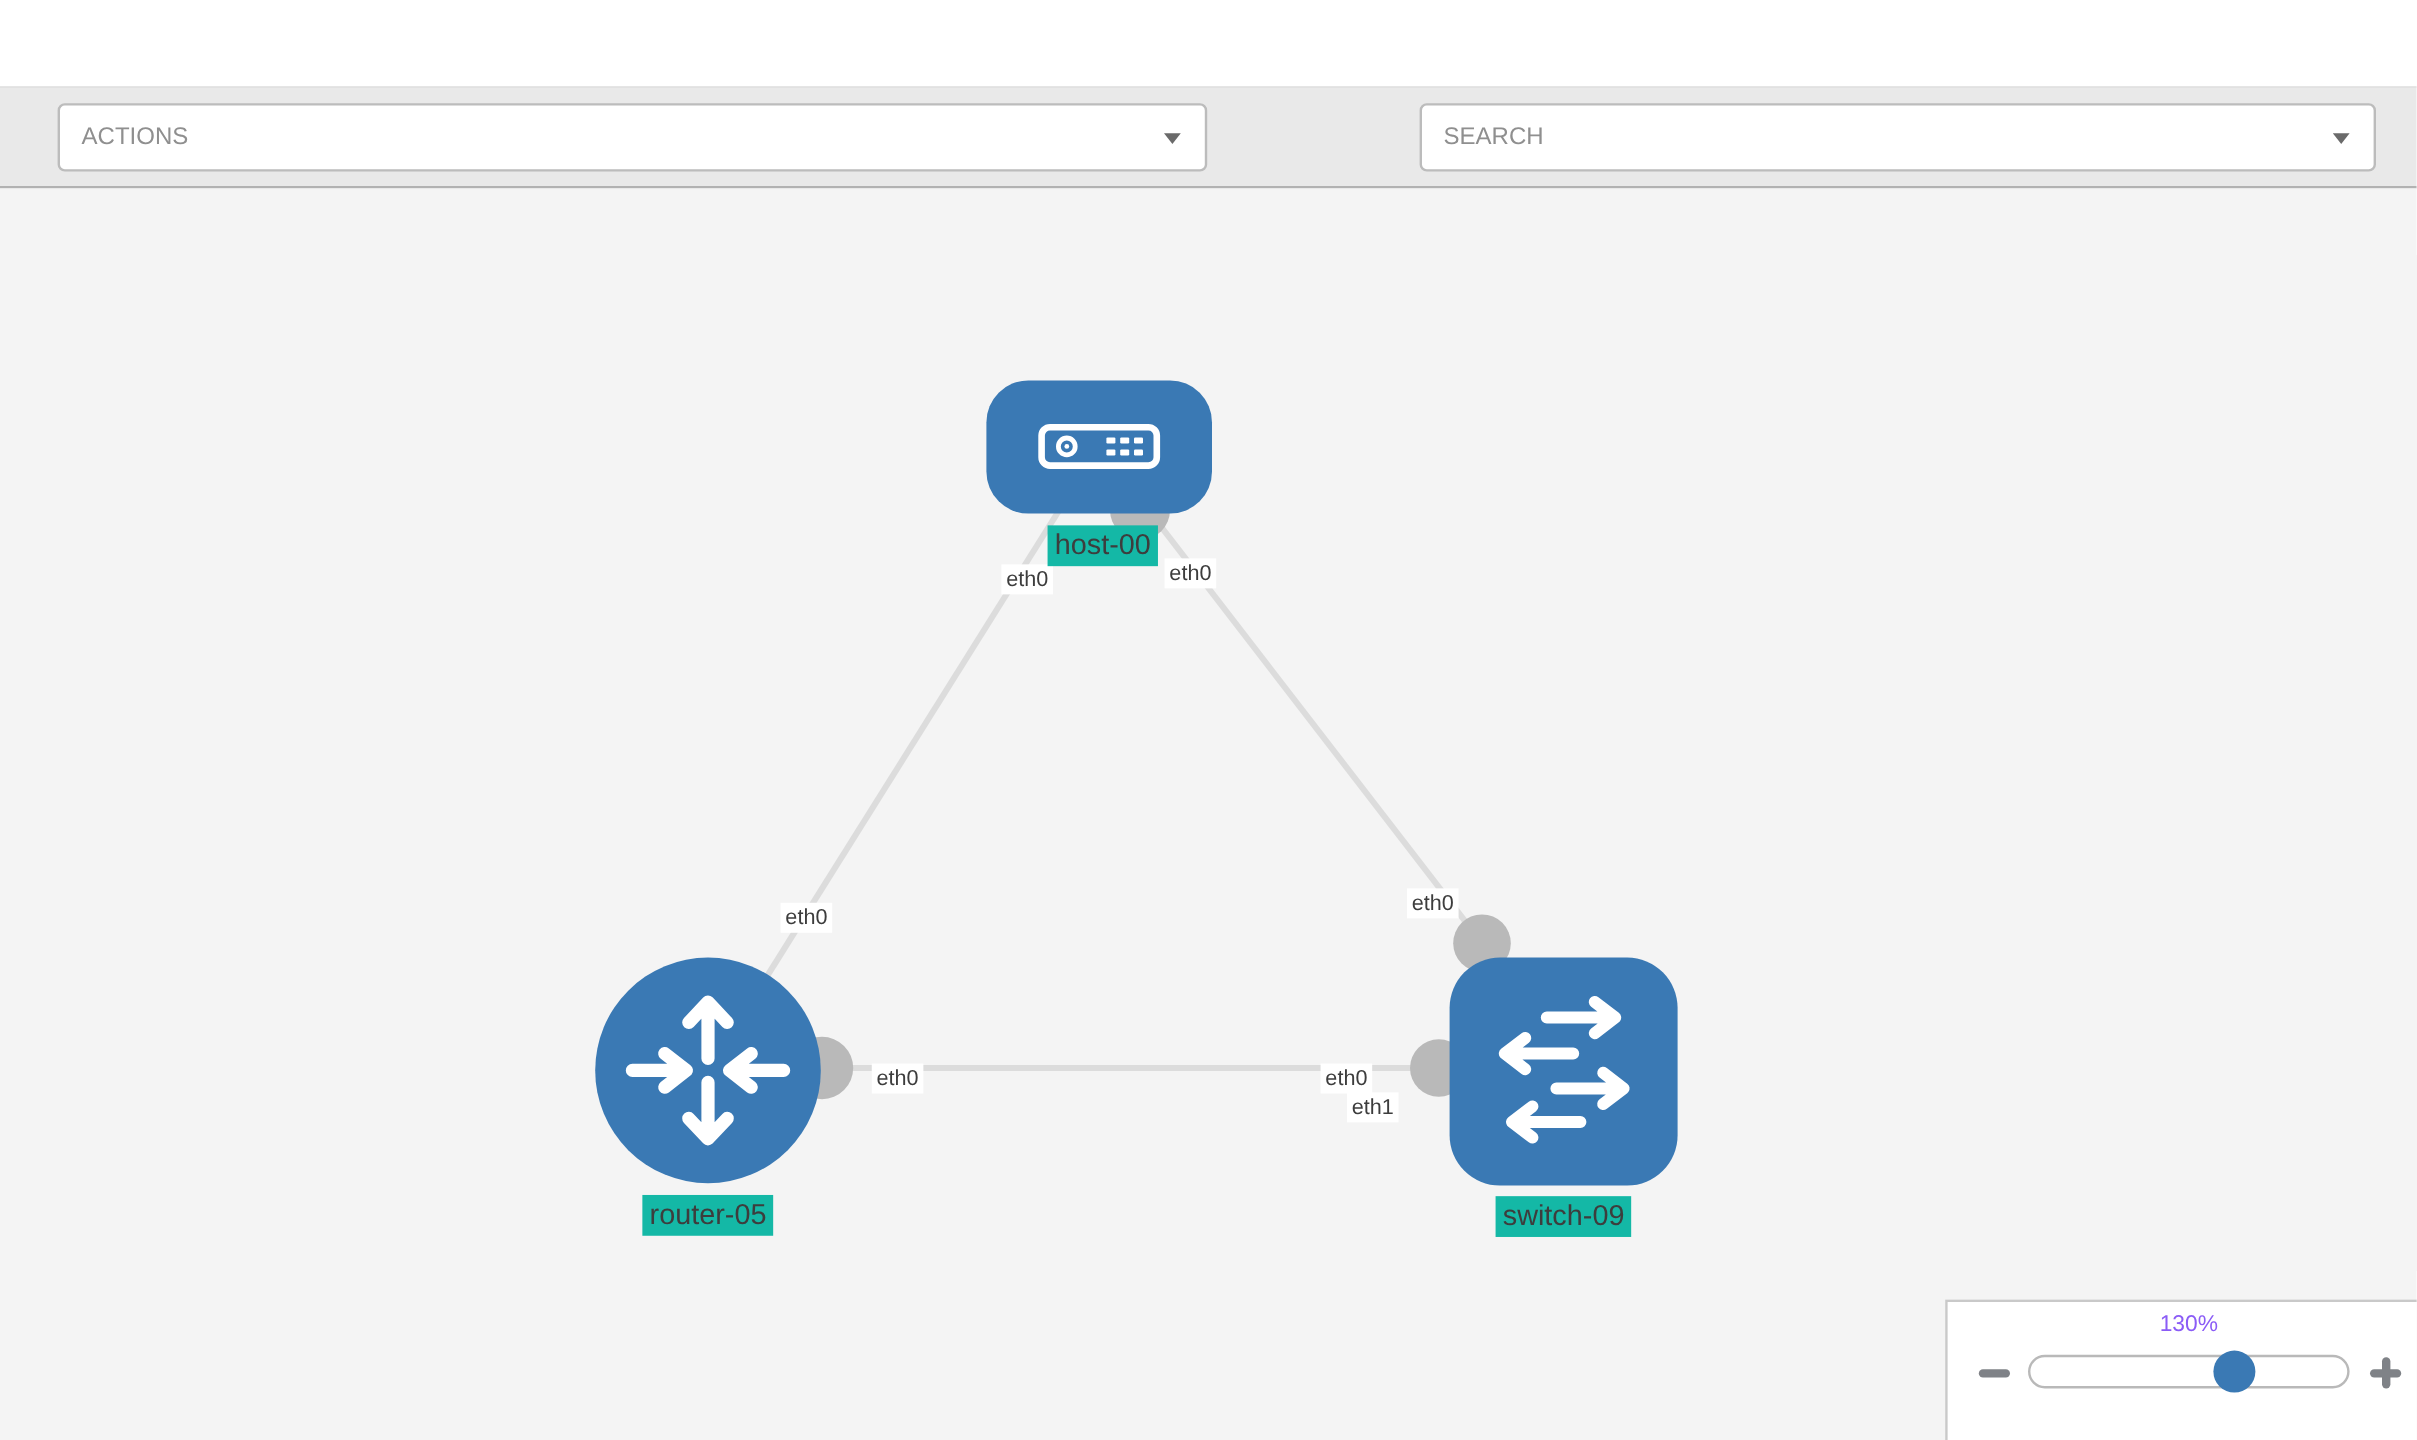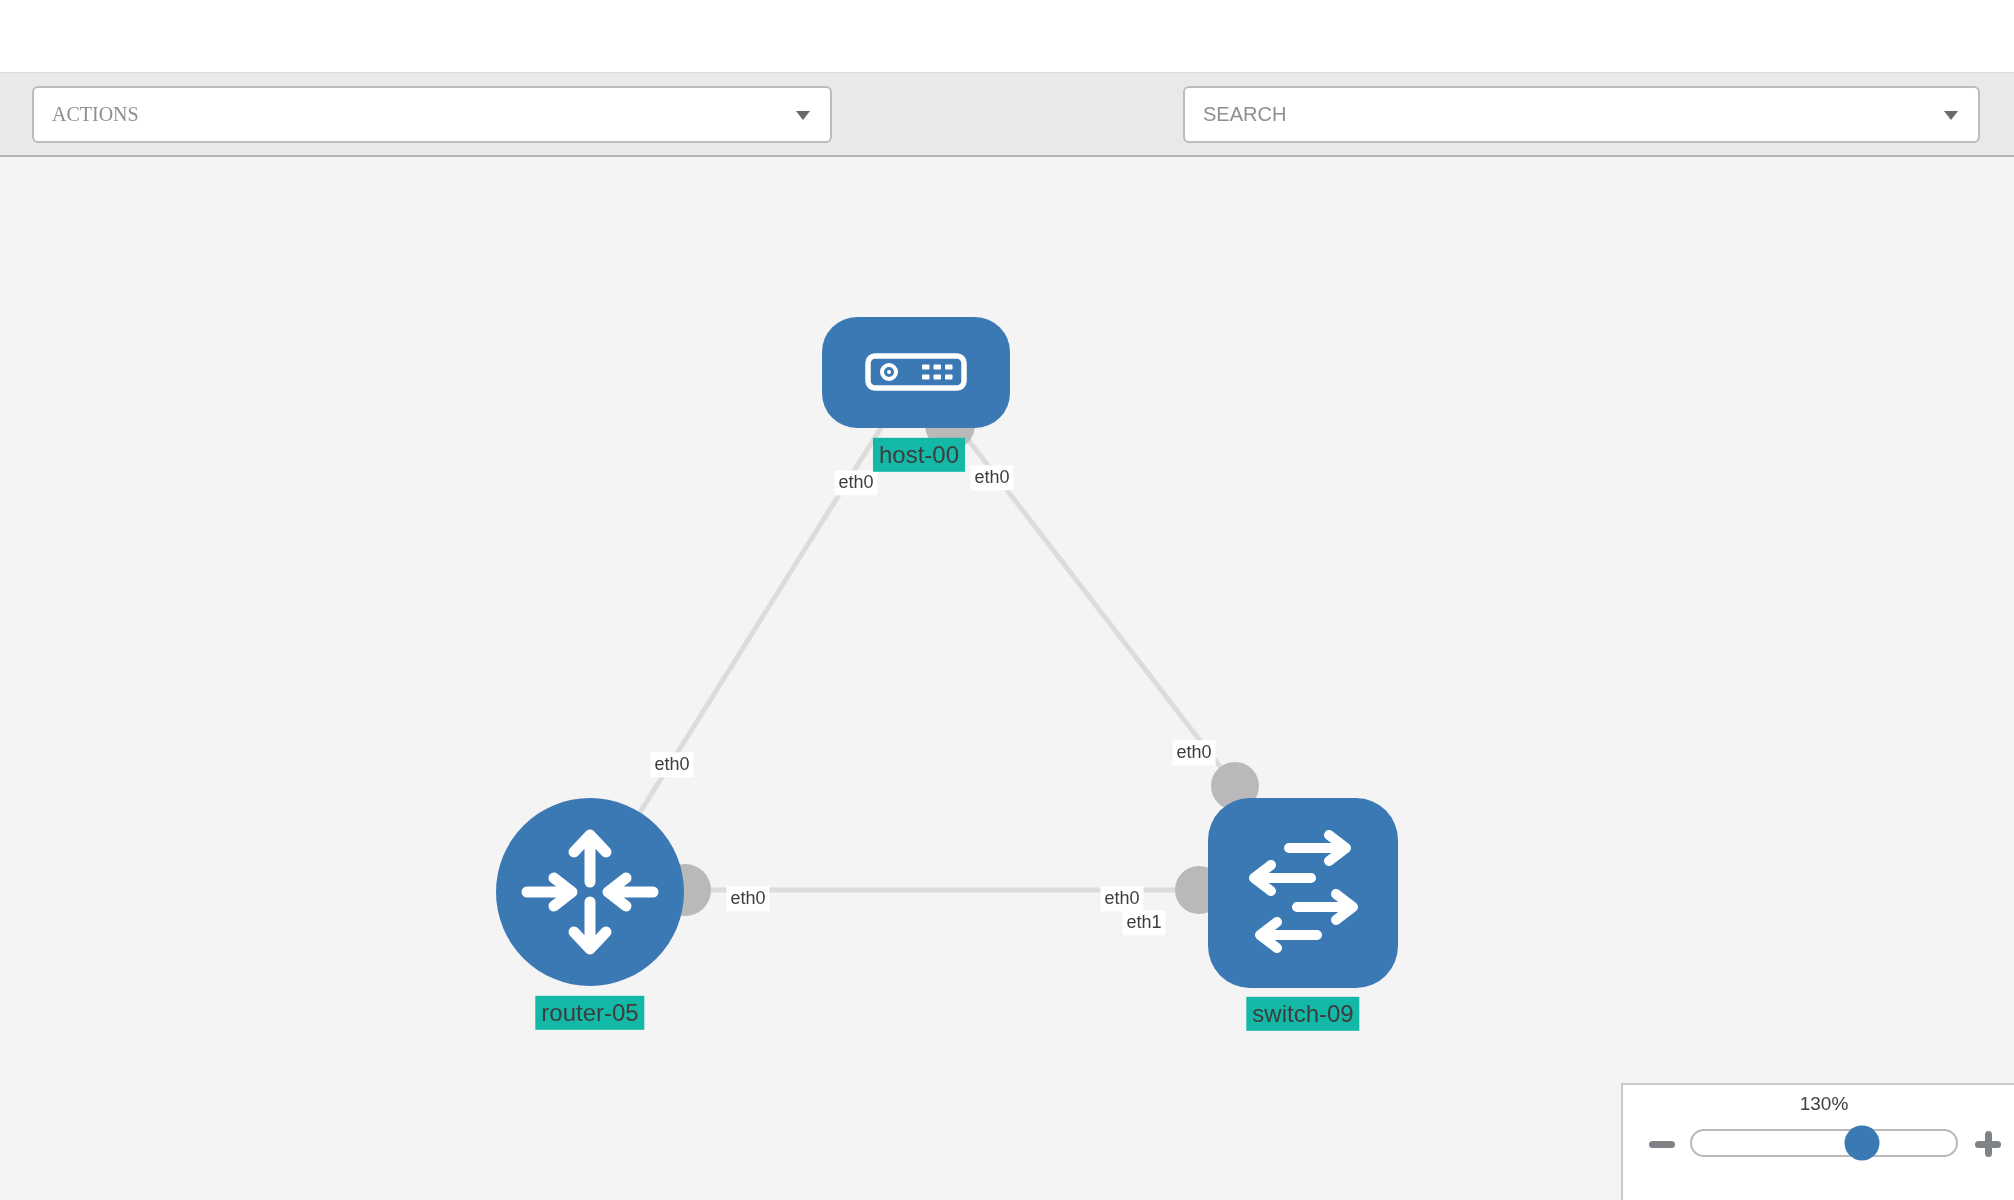--- a/index.html
+++ b/index.html
@@ -13,39 +13,39 @@
              background:none;border:none;padding:0;cursor:pointer;}
   
   .toolbar{position:absolute;top:72px;left:0;right:0;height:85px;background:#e9e9e9;
            box-sizing:border-box;border-top:1px solid #dcdcdc;border-bottom:2px solid #b2b2b2;}
   .select{position:absolute;top:13px;height:57px;background:#fff;border:2px solid #bcbcbc;
           border-radius:6px;box-sizing:border-box;cursor:pointer;}
   .select .sel-label{position:absolute;left:18px;top:0;line-height:53px;font-size:20px;color:#8f8f8f;}
   .caret{position:absolute;right:20px;top:50%;margin-top:-4px;width:0;height:0;
          border-left:7px solid transparent;border-right:7px solid transparent;
          border-top:9px solid #6a6a6a;}
-  .select-actions{left:32px;width:800px;font-family:Liberation Serif, serif;}
+  .select-actions{left:48px;width:958px;}
   .select-search{left:1183px;width:797px;padding-left:12px;}
   .icon-btn{position:absolute;top:97px;width:34px;height:34px;background:none;border:none;
             padding:0;cursor:pointer;}
   .btn-wrench{left:1049px;}
   .btn-key{left:1117px;}
   
   .canvas{position:absolute;top:157px;left:0;right:0;bottom:0;background:#f4f4f4;}
   .canvas svg{position:absolute;left:0;top:0;}
   #labels{position:absolute;left:0;top:0;width:100%;height:100%;}
   .if-label{position:absolute;transform:translate(-50%,-50%);background:#fff;color:#3d3d3d;
             font-size:18px;line-height:1.3;padding:1px 4px;white-space:nowrap;margin-top:14px;}
   .node-label{position:absolute;transform:translate(-50%,-50%);background:#14b8a6;color:#3d3d3d;
             font-size:24px;line-height:1.35;padding:1px 6px;white-space:nowrap;}
   
   .zoom-panel{position:absolute;left:1621px;top:1083px;width:410px;height:150px;background:#fff;
               border:2px solid #c9c9c9;box-sizing:border-box;z-index:10;}
   .zoom-level{position:absolute;left:67px;top:8px;width:268px;text-align:center;
-              font-size:19px;color:#404040;}
+              font-size:19px;color:#8b5cf6;}
   .zoom-track{position:absolute;left:67px;top:44px;width:268px;height:28px;background:#fff;
               border:2px solid #b9b9b9;border-radius:15px;box-sizing:border-box;cursor:pointer;}
   .zoom-handle{position:absolute;left:239px;top:58px;width:35px;height:35px;border-radius:50%;
                background:var(--node-blue,#3a79b4);transform:translate(-50%,-50%);cursor:grab;}
   .zoom-btn{position:absolute;top:42px;width:46px;height:34px;background:none;border:none;
             padding:0;display:flex;align-items:center;justify-content:center;cursor:pointer;}
   .zoom-btn-minus{left:16px;}
   .zoom-btn-plus{left:342px;}
   .minus-icon{display:block;width:26px;height:7px;border-radius:3.5px;background:#7f8287;}
   .plus-icon{position:relative;display:block;width:26px;height:26px;}

